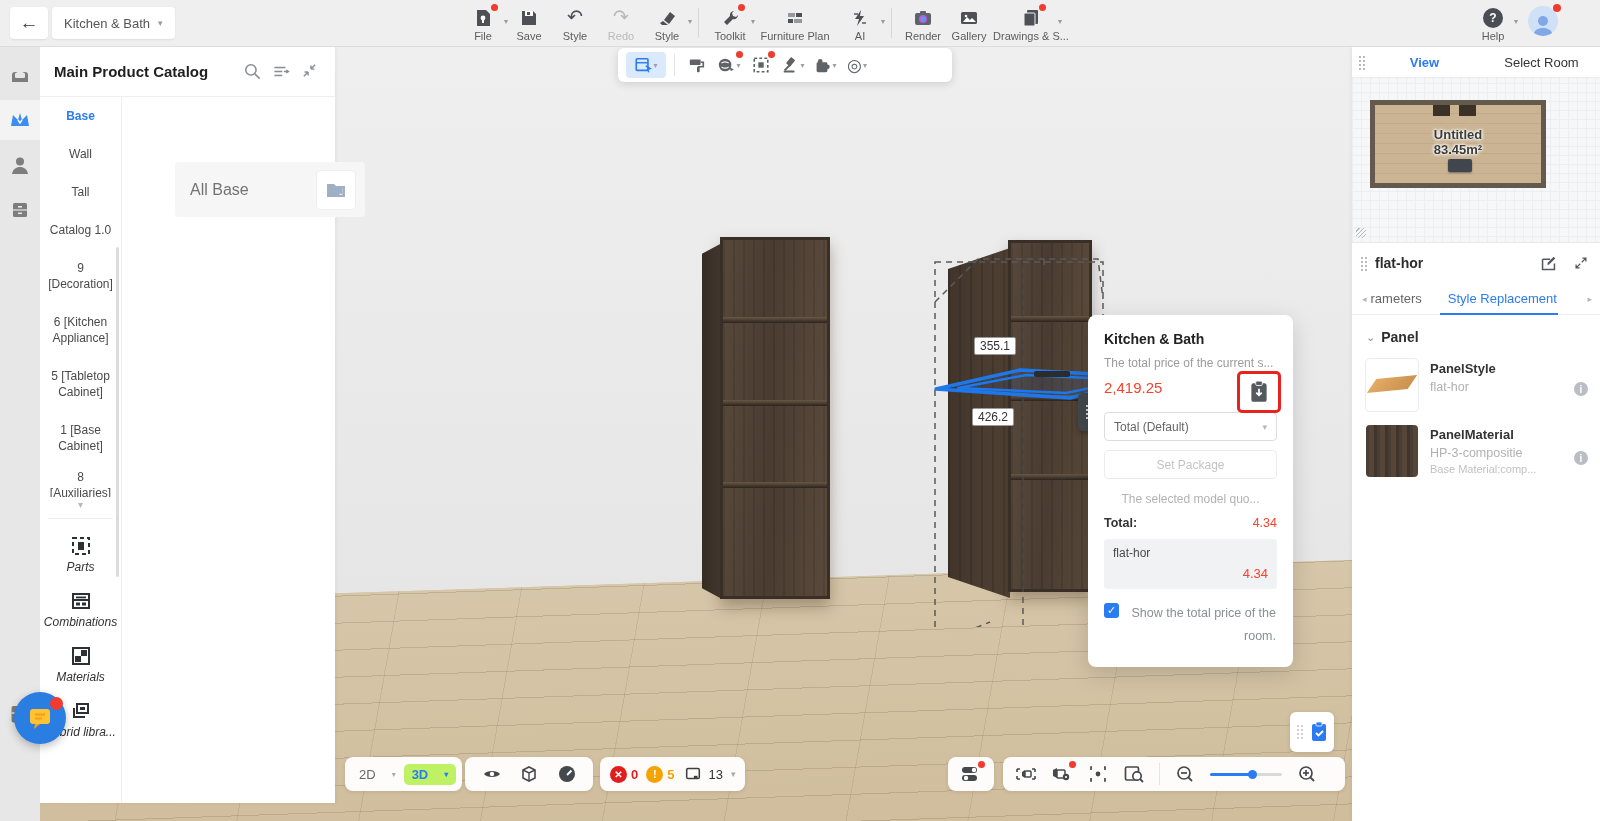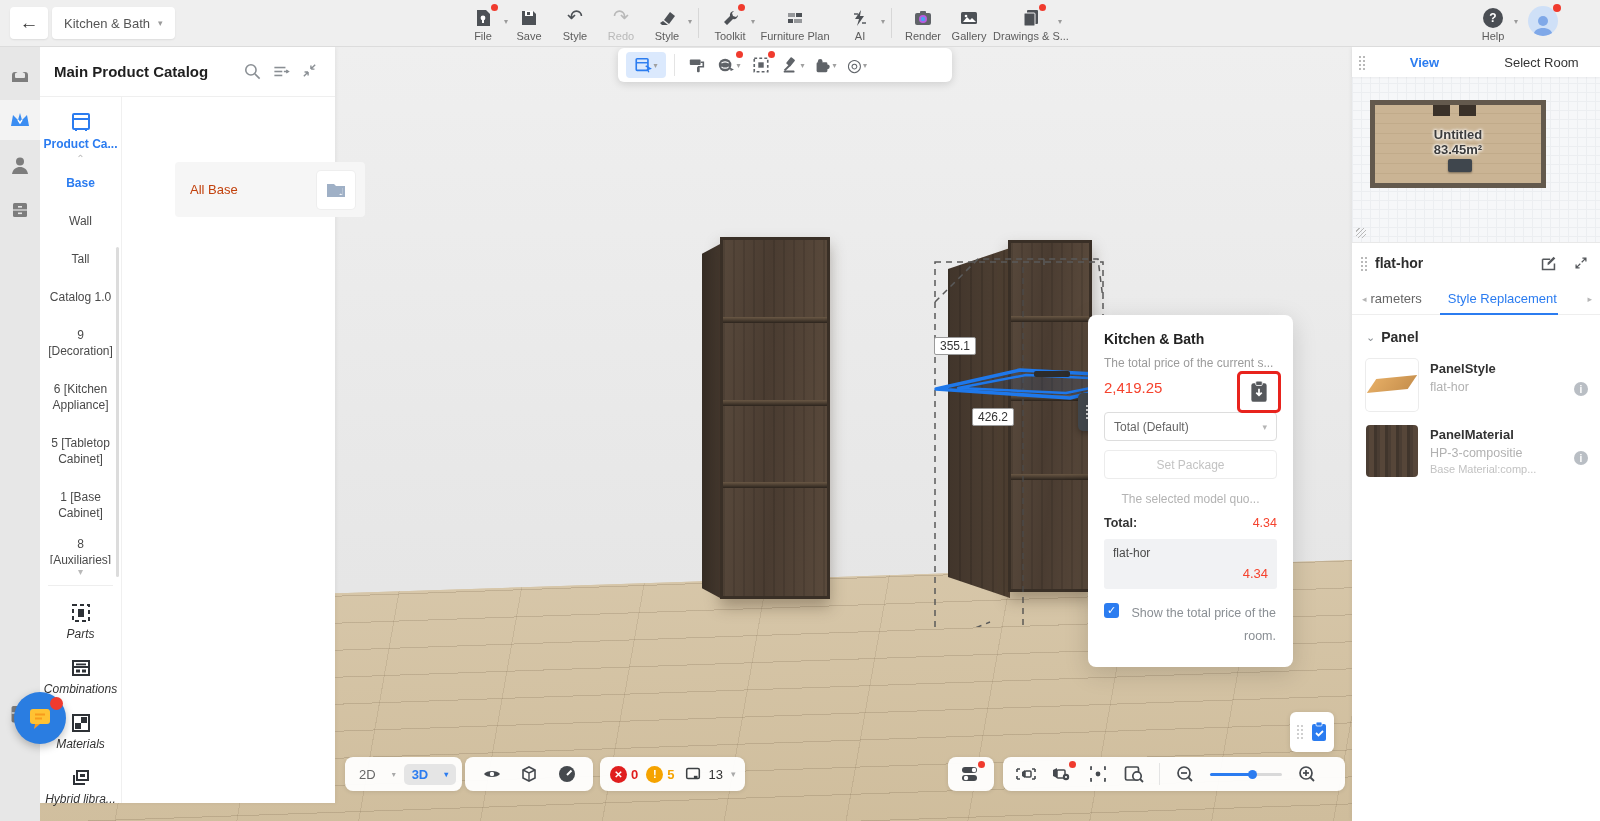--- a/index.html
+++ b/index.html
@@ -59,21 +59,21 @@
   
   #float-tb { left:578px; top:1px; width:334px; height:34px; background:#fff; border-radius:6px; box-shadow:0 2px 8px rgba(0,0,0,.14); display:flex; align-items:center; padding:0 8px; gap:4px; }
   .ft-item { position:relative; display:flex; align-items:center; justify-content:center; width:28px; height:26px; color:#5f6368; border-radius:4px; }
   .ft-item.sel { background:#dbe9fd; color:#2b7cf0; width:40px; }
   .ft-caret { font-size:8px; color:#a0a0a0; margin-left:1px; }
   .ft-dot { position:absolute; top:-1px; right:0px; width:7px; height:7px; border-radius:50%; background:#f03b2e; }
   .ft-div { width:1px; height:22px; background:#e4e4e4; margin:0 4px; }
 
   
   .btm-grp { position:absolute; top:710px; height:34px; background:rgba(255,255,255,.95); border-radius:8px; box-shadow:0 1px 4px rgba(0,0,0,.10); display:flex; align-items:center; z-index:5; }
-  .pill-3d { background:#e5e5e5; color:#2b7cf0; border-radius:5px; font-weight:bold; }
+  .pill-3d { background:#bef264; color:#2b7cf0; border-radius:5px; font-weight:bold; }
   .vw-lbl { font-size:13px; display:flex; align-items:center; gap:16px; padding:3px 8px; }
   .bt-ico { width:22px; height:22px; color:#45494e; display:flex; align-items:center; justify-content:center; position:relative; }
   .badge-num { font-size:13px; font-weight:bold; margin:0 8px 0 4px; }
 
   
   #popup { left:1088px; top:315px; width:205px; height:352px; background:#fff; border-radius:8px; box-shadow:0 6px 24px rgba(0,0,0,.15); z-index:20; padding:16px; }
   #popup h3 { font-size:14px; color:#222; }
   #pp-sub { font-size:12px; color:#9b9b9b; margin-top:9px; white-space:nowrap; overflow:hidden; }
   #pp-price { font-size:15px; color:#f5432e; margin-top:9px; }
   #pp-clip { position:absolute; right:17px; top:60px; width:34px; height:34px; display:flex; align-items:center; justify-content:center; color:#55585c; }
@@ -104,21 +104,21 @@
   #rail-tab .lbl { font-size:12px; font-weight:bold; margin-top:4px; }
   .rail-caret { font-size:10px; color:#b9b9b9; margin-top:2px; }
   .rail-item { font-size:12px; color:#4a4a4a; padding:11px 6px; line-height:16px; cursor:pointer; }
   .rail-item.active { color:#2b7cf0; font-weight:bold; }
   .rail-item.clip { height:32px; overflow:hidden; }
   #rail-scroll { position:absolute; right:2px; top:150px; width:3px; height:330px; background:#dcdcdc; border-radius:2px; }
   .rail-tool { margin-top:16px; color:#2d3136; }
   .rail-tool .lbl { font-size:12px; color:#333; margin-top:3px; white-space:nowrap; overflow:hidden;font-style:italic; }
   #rail-div { height:1px; background:#eee; margin:8px 8px 0; }
   #allbase-card { left:135px; top:115px; width:190px; height:55px; background:#f6f6f6; border-radius:4px; display:flex; align-items:center; padding:0 10px 0 15px; }
-  #allbase-card .lbl { flex:1; font-size:13px; color:#c2410c; }
+  #allbase-card .lbl { flex:1; font-size:16px; color:#737373; }
   #allbase-card .icobox { width:38px; height:38px; background:#fff; border-radius:4px; display:flex; align-items:center; justify-content:center; color:#9fb0c6; box-shadow:0 0 0 1px #eee; }
 
   
   #rpanel { left:1352px; top:47px; width:248px; height:774px; background:#fbfbfc; z-index:12; box-shadow:-1px 0 4px rgba(0,0,0,.05); }
   #rp-grid { height:195px; background-color:#f6f7f9;
      background-image:linear-gradient(#eceef1 1px, transparent 1px),linear-gradient(90deg,#eceef1 1px, transparent 1px);
      background-size:9px 9px; position:relative; }
   #rp-tabs { height:30px; background:#fff; display:flex; align-items:center; box-shadow:0 1px 2px rgba(0,0,0,.05); position:relative; }
   #rp-tabs .t { flex:1; text-align:center; font-size:13px; cursor:pointer; }
   #rp-tabs .t.on { color:#2b7cf0; font-weight:bold; }
@@ -192,21 +192,21 @@
       <polyline points="15,95 58,52 178,52 183,92" fill="none" stroke="#5a5a5a" stroke-width="1.5" stroke-dasharray="6 5"></polyline>
       <line x1="124" y1="52" x2="124" y2="58" stroke="#5a5a5a" stroke-width="1.5" stroke-dasharray="6 5"></line>
       <line x1="103" y1="60" x2="103" y2="440" stroke="#4a4a4a" stroke-width="1.3" stroke-dasharray="6 5"></line>
       <polyline points="15,437 70,415" fill="none" stroke="#5a5a5a" stroke-width="1.5" stroke-dasharray="6 5"></polyline>
     </svg>
     <svg class="abs" style="left:890px;top:315px;" width="230" height="50">
       <polygon points="6,27 90,8 222,15 140,36" fill="rgba(31,120,235,.10)" stroke="#1e78eb" stroke-width="3.5" stroke-linejoin="round"></polygon>
       <polygon points="28,26 96,13 200,18 136,31" fill="none" stroke="#1e78eb" stroke-width="2.5" stroke-linejoin="round"></polygon>
       <rect x="104" y="9" width="36" height="6" rx="2" fill="#2c2c2c"></rect>
     </svg>
-    <div class="abs dim-label" style="left:894px;top:290px;">355.1</div>
+    <div class="abs dim-label" style="left:934px;top:290px;">355.1</div>
     <div class="abs dim-label" style="left:932px;top:361px;">426.2</div>
 
     <div id="sel-handle" class="abs">
       <div class="dots-v"></div>
       <svg width="20" height="20" viewBox="0 0 20 20">
           <rect x="3" y="2" width="14" height="16" rx="1" fill="none" stroke="#fff" stroke-width="1.6" stroke-dasharray="3 2"></rect>
           <rect x="7" y="6" width="2.5" height="8" fill="#fff"></rect>
           <rect x="11" y="6" width="2.5" height="8" fill="#fff"></rect>
         </svg>
     </div>
@@ -615,30 +615,20 @@
           </svg>
         </div>
       <div class="hd-ico">
           <svg width="17" height="17" viewBox="0 0 24 24">
             <path d="M10 14l-6 6m6-6H5m5 0v5M14 10l6-6m-6 6h5m-5 0V5" stroke="currentColor" stroke-width="2" fill="none"></path>
           </svg>
         </div>
     </div>
 
     <div id="rail">
-      <div id="rail-tab">
-        <svg width="24" height="22" viewBox="0 0 24 22" style="margin:0 auto;">
-            <rect x="4" y="3" width="16" height="15" rx="1" fill="none" stroke="currentColor" stroke-width="2"></rect>
-            <line x1="4" y1="8" x2="20" y2="8" stroke="currentColor" stroke-width="2"></line>
-            <line x1="7" y1="18" x2="7" y2="20" stroke="currentColor" stroke-width="2"></line>
-            <line x1="17" y1="18" x2="17" y2="20" stroke="currentColor" stroke-width="2"></line>
-          </svg>
-        <div class="lbl">Product Ca...</div>
-        <div class="rail-caret">⌃</div>
-      </div>
       <div class="rail-item active">Base</div>
       <div class="rail-item">Wall</div>
       <div class="rail-item">Tall</div>
       <div class="rail-item">Catalog 1.0</div>
       <div class="rail-item">9 [Decoration]</div>
       <div class="rail-item">6 [Kitchen Appliance]</div>
       <div class="rail-item">5 [Tabletop Cabinet]</div>
       <div class="rail-item">1 [Base Cabinet]</div>
       <div class="rail-item clip" style="padding:4px 6px 0;">8 [Auxiliaries]</div>
       <div class="rail-caret">▾</div>

